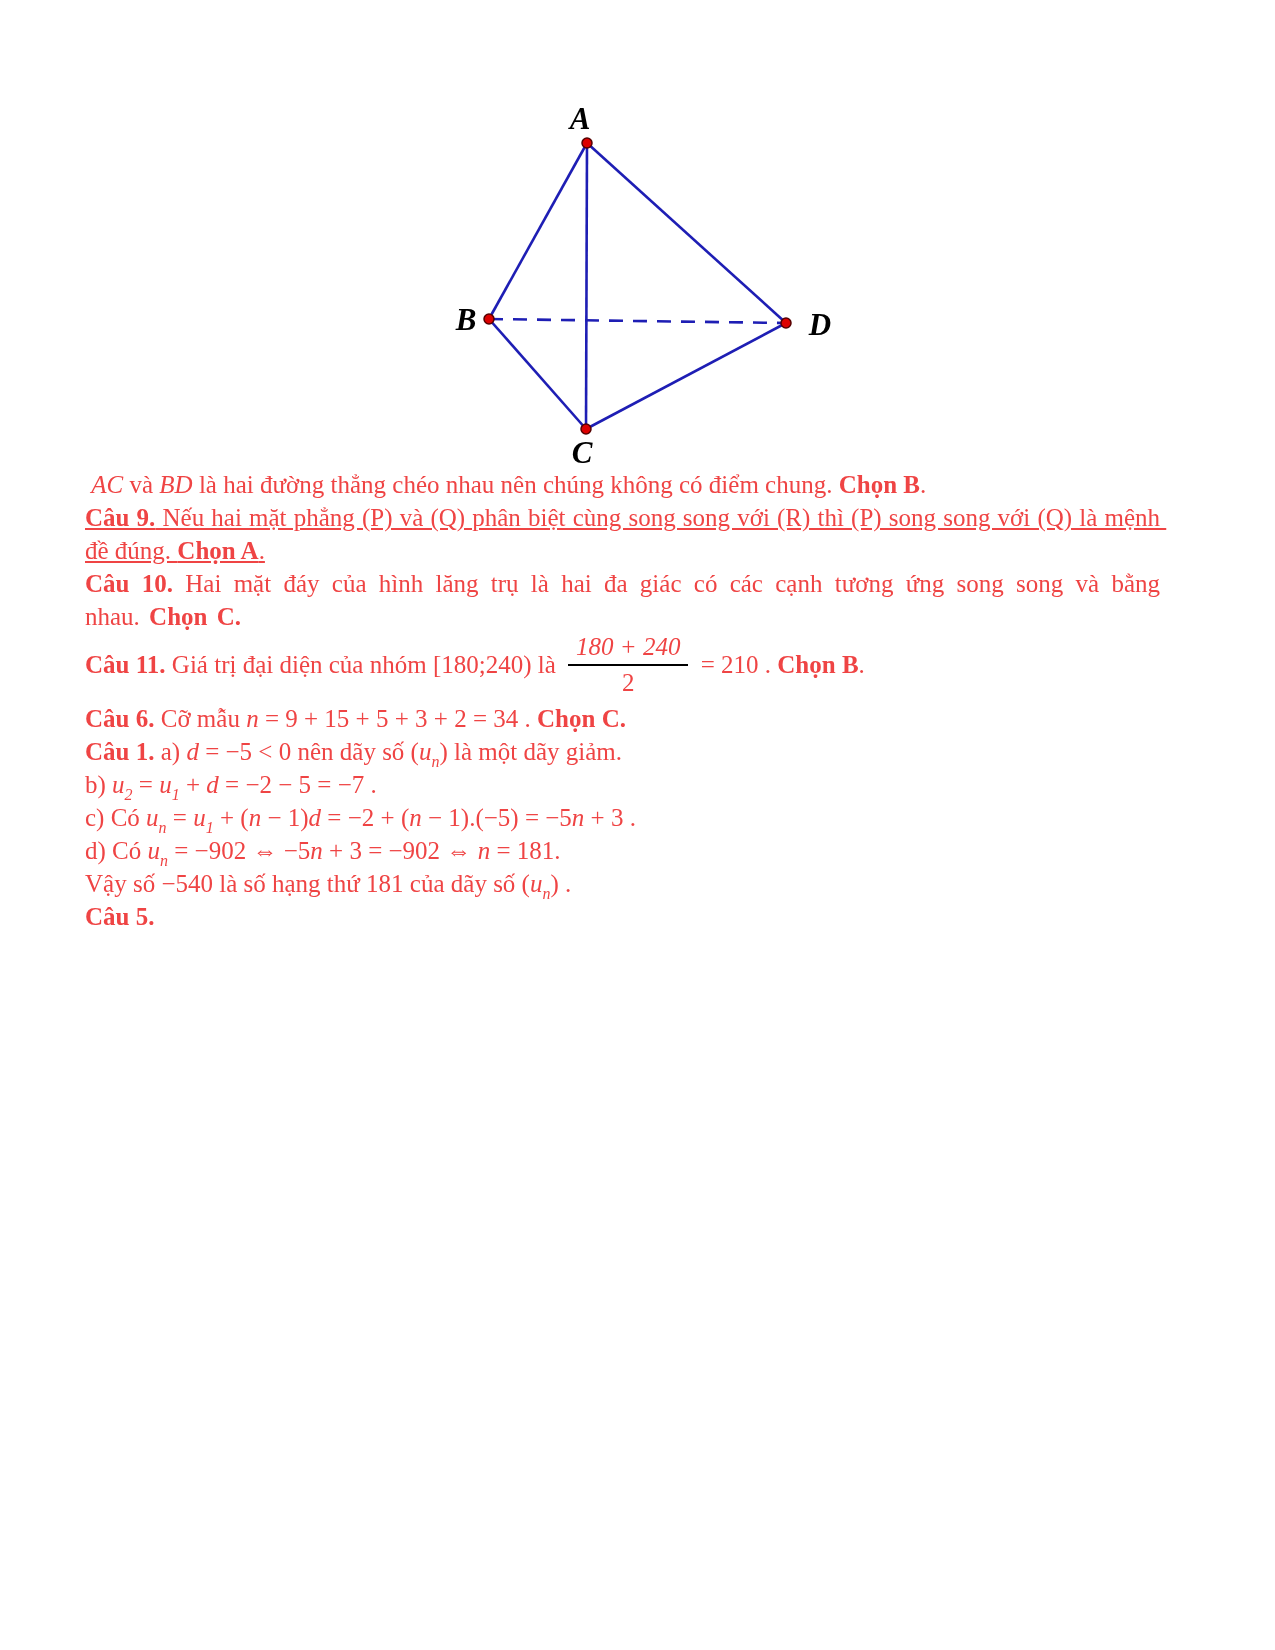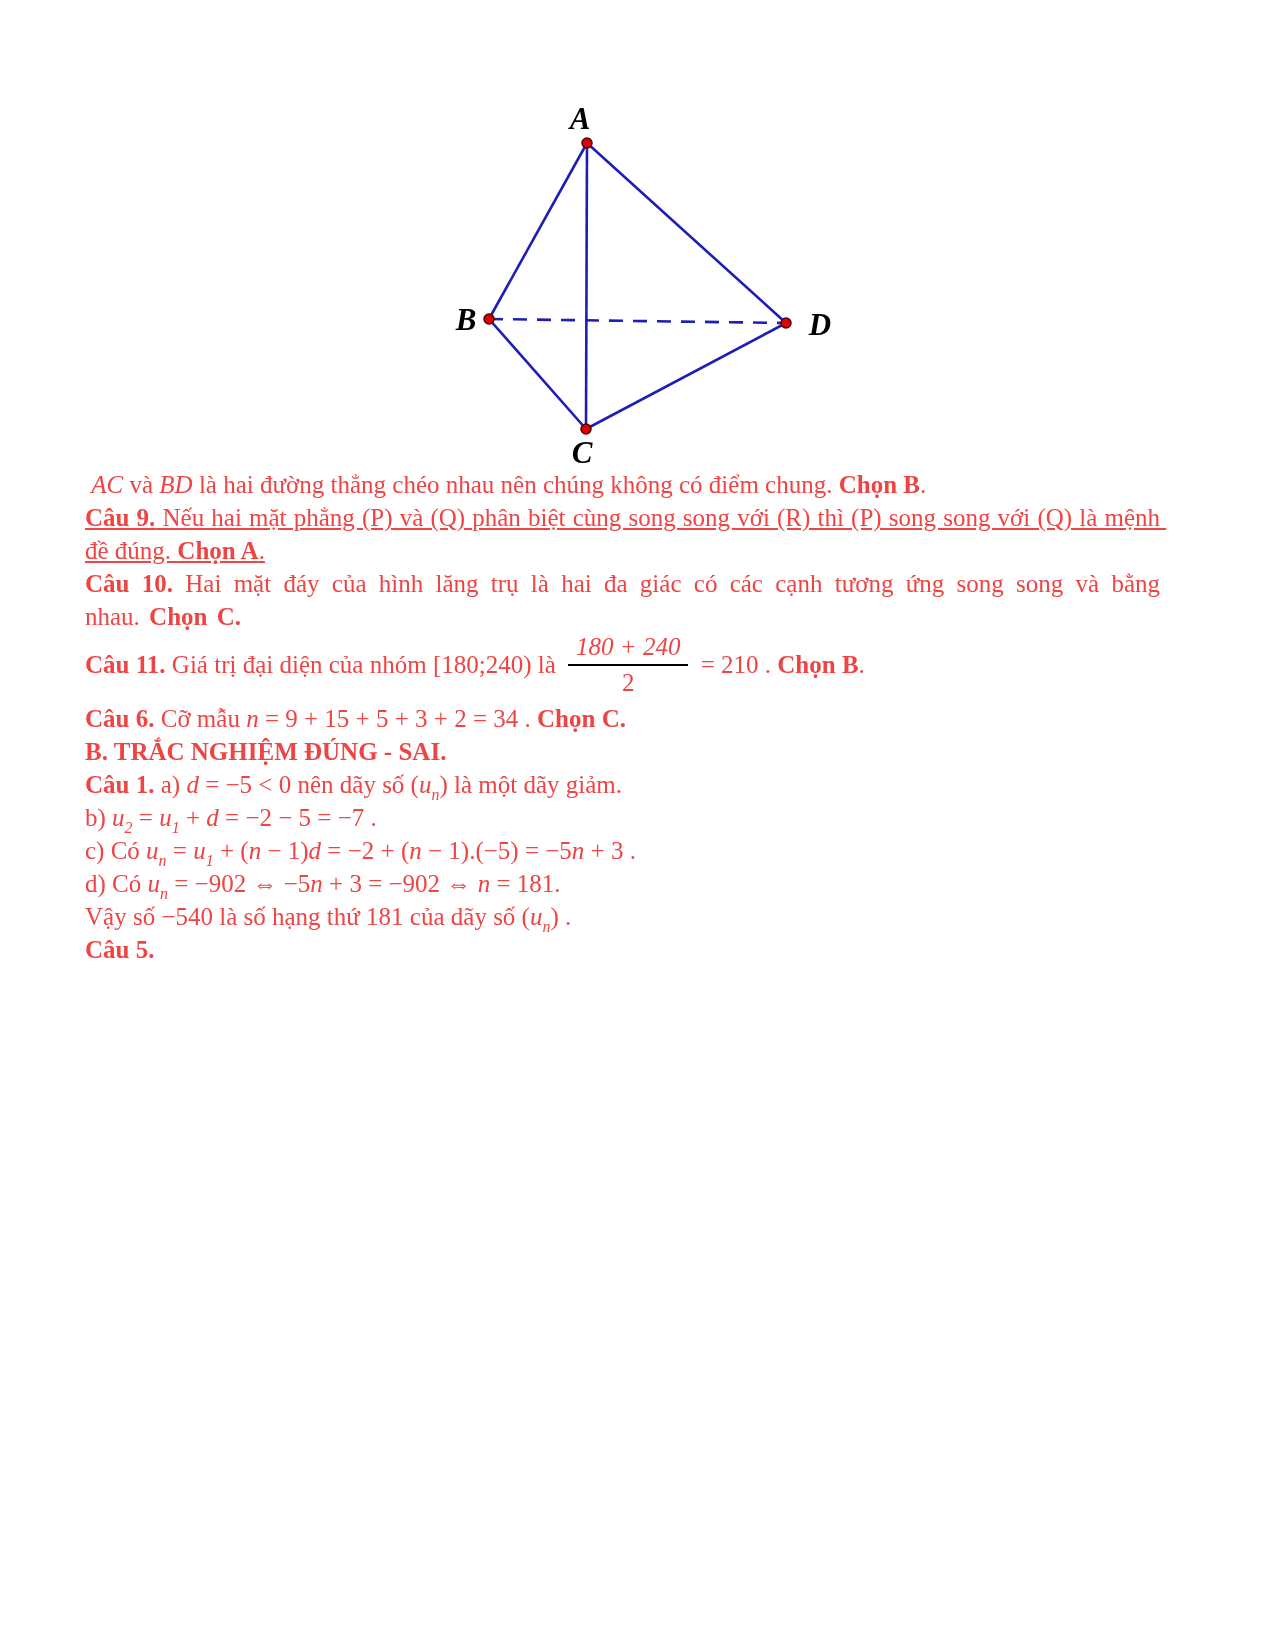--- a/index.html
+++ b/index.html
@@ -87,21 +87,20 @@
         <text x="172" y="378" text-anchor="middle" fill="#000000" font-family="&quot;Liberation Serif&quot;, serif" font-size="31" font-weight="bold" font-style="italic" data-name="vertex-label-C">C</text>
         <text x="410" y="250" text-anchor="middle" fill="#000000" font-family="&quot;Liberation Serif&quot;, serif" font-size="31" font-weight="bold" font-style="italic" data-name="vertex-label-D">D</text>
       </svg>
     </div>
   <div id="textcol" data-name="solution-text-column">
       <p class="line" data-name="line-intro"><span class="seg" data-name="text-segment">&nbsp;</span><span class="seg ivar" data-name="math-variable">AC</span><span class="seg" data-name="text-segment"> và </span><span class="seg ivar" data-name="math-variable">BD</span><span class="seg" data-name="text-segment"> là hai đường thẳng chéo nhau nên chúng không có điểm chung. </span><span class="seg bold" data-name="bold-text-segment">Chọn B</span><span class="seg" data-name="text-segment">.</span></p>
       <p class="line" data-name="line-cau9"><span class="seg bold" data-name="bold-text-segment">Câu 9.</span><span class="seg" data-name="text-segment"> Nếu hai mặt phẳng (P) và (Q) phân biệt cùng song song với (R) thì (P) song song với (Q) là mệnh đề đúng. </span><span class="seg bold" data-name="bold-text-segment">Chọn A</span><span class="seg" data-name="text-segment">.</span></p>
       <p class="line" data-name="line-cau10"><span class="seg bold" data-name="bold-text-segment">Câu 10.</span><span class="seg" data-name="text-segment"> Hai mặt đáy của hình lăng trụ là hai đa giác có các cạnh tương ứng song song và bằng nhau. </span><span class="seg bold" data-name="bold-text-segment">Chọn C.</span></p>
       <p class="line" data-name="line-cau11"><span class="seg bold" data-name="bold-text-segment">Câu 11.</span><span class="seg" data-name="text-segment"> Giá trị đại diện của nhóm [180;240) là </span><span class="frac" data-name="math-fraction"><span class="num" data-name="fraction-numerator">180 + 240</span><span class="den" data-name="fraction-denominator">2</span></span><span class="seg" data-name="text-segment"> = 210 . </span><span class="seg bold" data-name="bold-text-segment">Chọn B</span><span class="seg" data-name="text-segment">.</span></p>
       <p class="line" data-name="line-cau12"><span class="seg bold" data-name="bold-text-segment">Câu 6.</span><span class="seg" data-name="text-segment"> Cỡ mẫu </span><span class="seg ivar" data-name="math-variable">n</span><span class="seg" data-name="text-segment"> = 9 + 15 + 5 + 3 + 2 = 34 . </span><span class="seg bold" data-name="bold-text-segment">Chọn C.</span></p>
-      <p class="line" data-name="section-header"><span class="seg bold" data-name="bold-text-segment">B. TRẮC NGHIỆM ĐÚNG - SAI.</span></p>
       <p class="line" data-name="line-c1a"><span class="seg bold" data-name="bold-text-segment">Câu 1.</span><span class="seg" data-name="text-segment"> a) </span><span class="seg ivar" data-name="math-variable">d</span><span class="seg" data-name="text-segment"> = −5 &lt; 0 nên dãy số (</span><span class="seg" data-name="math-variable-subscripted"><span class="ivar" data-name="math-variable">u</span><span class="vsub" data-name="math-subscript">n</span></span><span class="seg" data-name="text-segment">) là một dãy giảm.</span></p>
       <p class="line" data-name="line-c1b"><span class="seg" data-name="text-segment">b) </span><span class="seg" data-name="math-variable-subscripted"><span class="ivar" data-name="math-variable">u</span><span class="vsub" data-name="math-subscript">2</span></span><span class="seg" data-name="text-segment"> = </span><span class="seg" data-name="math-variable-subscripted"><span class="ivar" data-name="math-variable">u</span><span class="vsub" data-name="math-subscript">1</span></span><span class="seg" data-name="text-segment"> + </span><span class="seg ivar" data-name="math-variable">d</span><span class="seg" data-name="text-segment"> = −2 − 5 = −7 .</span></p>
       <p class="line" data-name="line-c1c"><span class="seg" data-name="text-segment">c) Có </span><span class="seg" data-name="math-variable-subscripted"><span class="ivar" data-name="math-variable">u</span><span class="vsub" data-name="math-subscript">n</span></span><span class="seg" data-name="text-segment"> = </span><span class="seg" data-name="math-variable-subscripted"><span class="ivar" data-name="math-variable">u</span><span class="vsub" data-name="math-subscript">1</span></span><span class="seg" data-name="text-segment"> + (</span><span class="seg ivar" data-name="math-variable">n</span><span class="seg" data-name="text-segment"> − 1)</span><span class="seg ivar" data-name="math-variable">d</span><span class="seg" data-name="text-segment"> = −2 + (</span><span class="seg ivar" data-name="math-variable">n</span><span class="seg" data-name="text-segment"> − 1).(−5) = −5</span><span class="seg ivar" data-name="math-variable">n</span><span class="seg" data-name="text-segment"> + 3 .</span></p>
       <p class="line" data-name="line-c1d"><span class="seg" data-name="text-segment">d) Có </span><span class="seg" data-name="math-variable-subscripted"><span class="ivar" data-name="math-variable">u</span><span class="vsub" data-name="math-subscript">n</span></span><span class="seg" data-name="text-segment"> = −902 ⇔ −5</span><span class="seg ivar" data-name="math-variable">n</span><span class="seg" data-name="text-segment"> + 3 = −902 ⇔ </span><span class="seg ivar" data-name="math-variable">n</span><span class="seg" data-name="text-segment"> = 181.</span></p>
       <p class="line" data-name="line-vay"><span class="seg" data-name="text-segment">Vậy số −540 là số hạng thứ 181 của dãy số (</span><span class="seg" data-name="math-variable-subscripted"><span class="ivar" data-name="math-variable">u</span><span class="vsub" data-name="math-subscript">n</span></span><span class="seg" data-name="text-segment">) .</span></p>
       <p class="line" data-name="line-cau2"><span class="seg bold" data-name="bold-text-segment">Câu 5.</span></p>
     </div>
 </div>
 
 </body></html>

